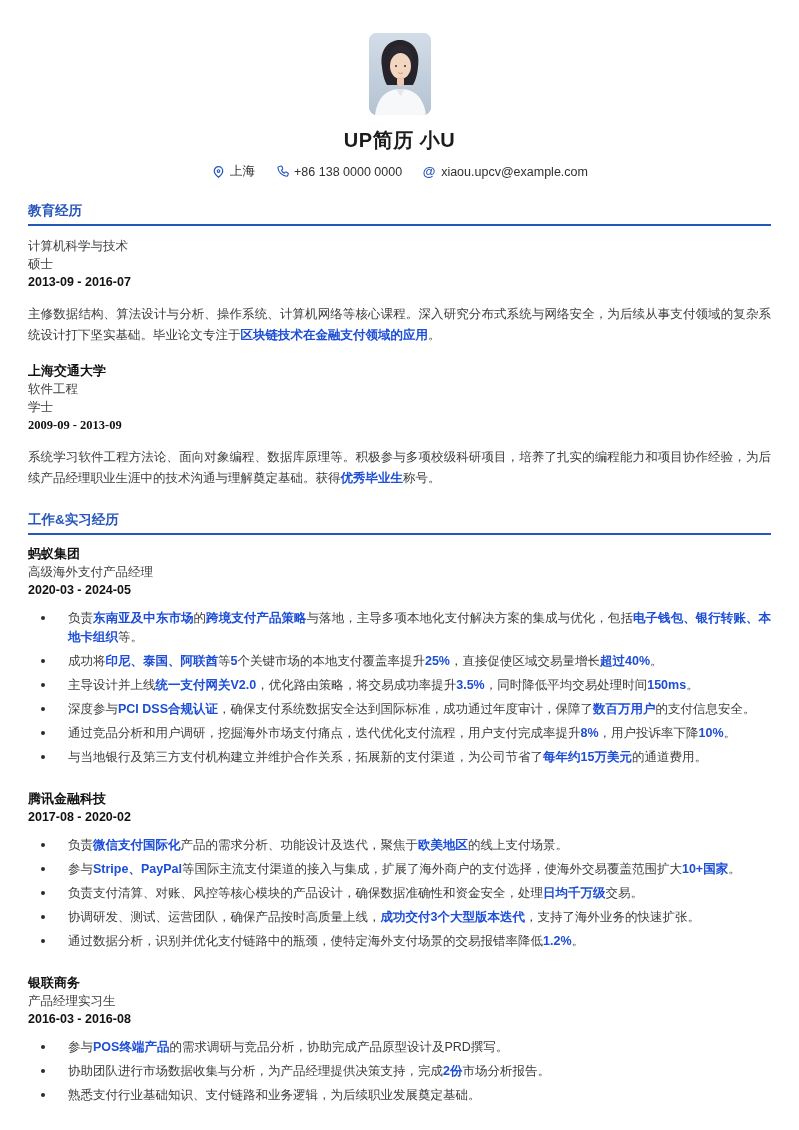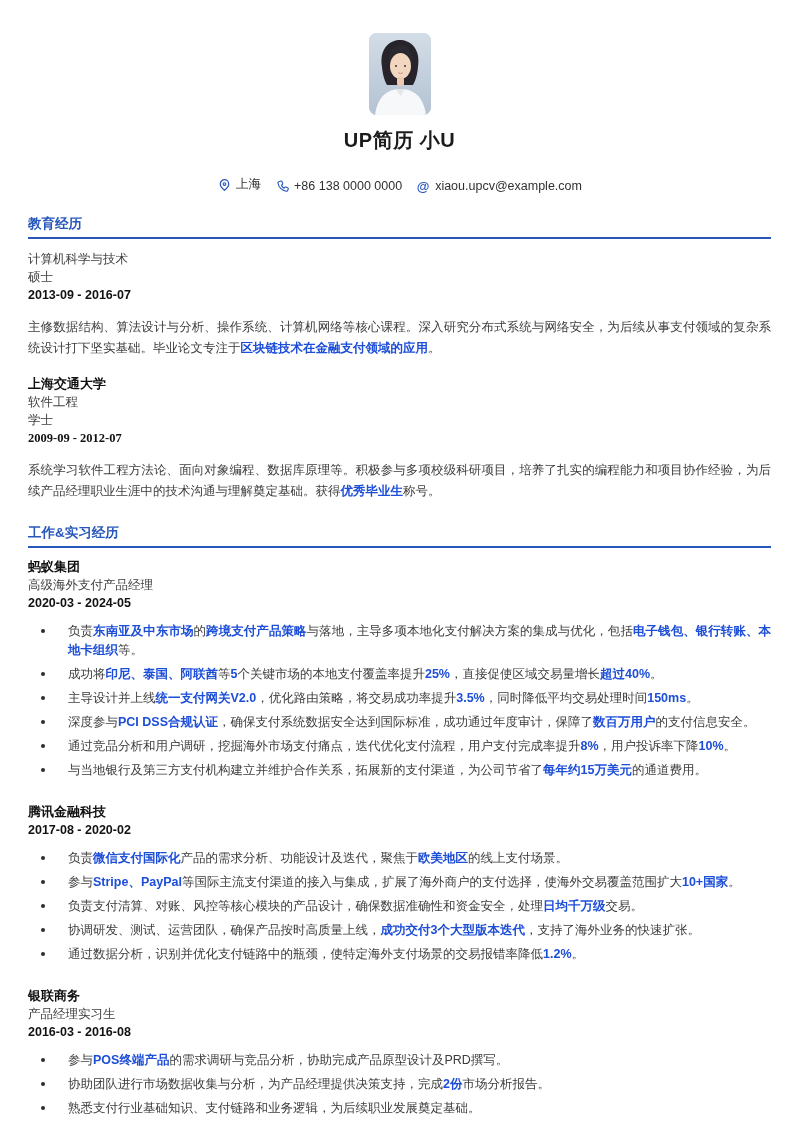--- a/index.html
+++ b/index.html
@@ -13,22 +13,22 @@
   .content { padding:0 28px; }
 
   
   .header { text-align:center; padding-top:33px; }
   .avatar {
     width:62px; height:82px; border-radius:8px; overflow:hidden;
     display:inline-block; background:#c3cfdb; vertical-align:top;
   }
   .name { font-size:20px; font-weight:bold; color:#1b1b1b; margin-top:12px; letter-spacing:0.5px; }
   .contact-row {
-    margin-top:22px; display:flex; justify-content:center; align-items:flex-end;
-    gap:14px; font-size:12.5px; color:#303030;
+    margin-top:9px; display:flex; justify-content:center; align-items:center;
+    gap:20px; font-size:12.5px; color:#303030;
   }
   .contact-item { display:flex; align-items:center; gap:5px; }
   .contact-item .ico { display:inline-flex; width:14px; height:14px; align-items:center; justify-content:center; }
   .at-glyph { color:var(--accent); font-weight:bold; font-size:13px; line-height:1; }
 
   
   .section { margin-top:22px; }
   .section-title { text-align:left; color:var(--accent); font-weight:bold; font-size:13.5px; }
   .section-rule { border:none; border-top:2px solid var(--accent); margin:4px 0 0 0; }
 
@@ -122,21 +122,21 @@
     <div class="line-info">计算机科学与技术</div>
     <div class="line-info">硕士</div>
     <div class="line-date">2013-09 - 2016-07</div>
     <p class="entry-desc">主修数据结构、算法设计与分析、操作系统、计算机网络等核心课程。深入研究分布式系统与网络安全，为后续从事支付领域的复杂系统设计打下坚实基础。毕业论文专注于<b>区块链技术在金融支付领域的应用</b>。</p>
   </div>
 
   <div class="entry">
     <div class="line-name">上海交通大学</div>
     <div class="line-info">软件工程</div>
     <div class="line-info">学士</div>
-    <div class="line-date">2009-09 - 2012-07</div>
+    <div class="line-date">2009-09 - 2013-09</div>
     <p class="entry-desc">系统学习软件工程方法论、面向对象编程、数据库原理等。积极参与多项校级科研项目，培养了扎实的编程能力和项目协作经验，为后续产品经理职业生涯中的技术沟通与理解奠定基础。获得<b>优秀毕业生</b>称号。</p>
   </div>
 </div>
     </div>
 
     <div class="section">
       <div class="section-title">工作&amp;实习经历</div>
       <hr class="section-rule">
       <div>
   <div class="w-entry">

